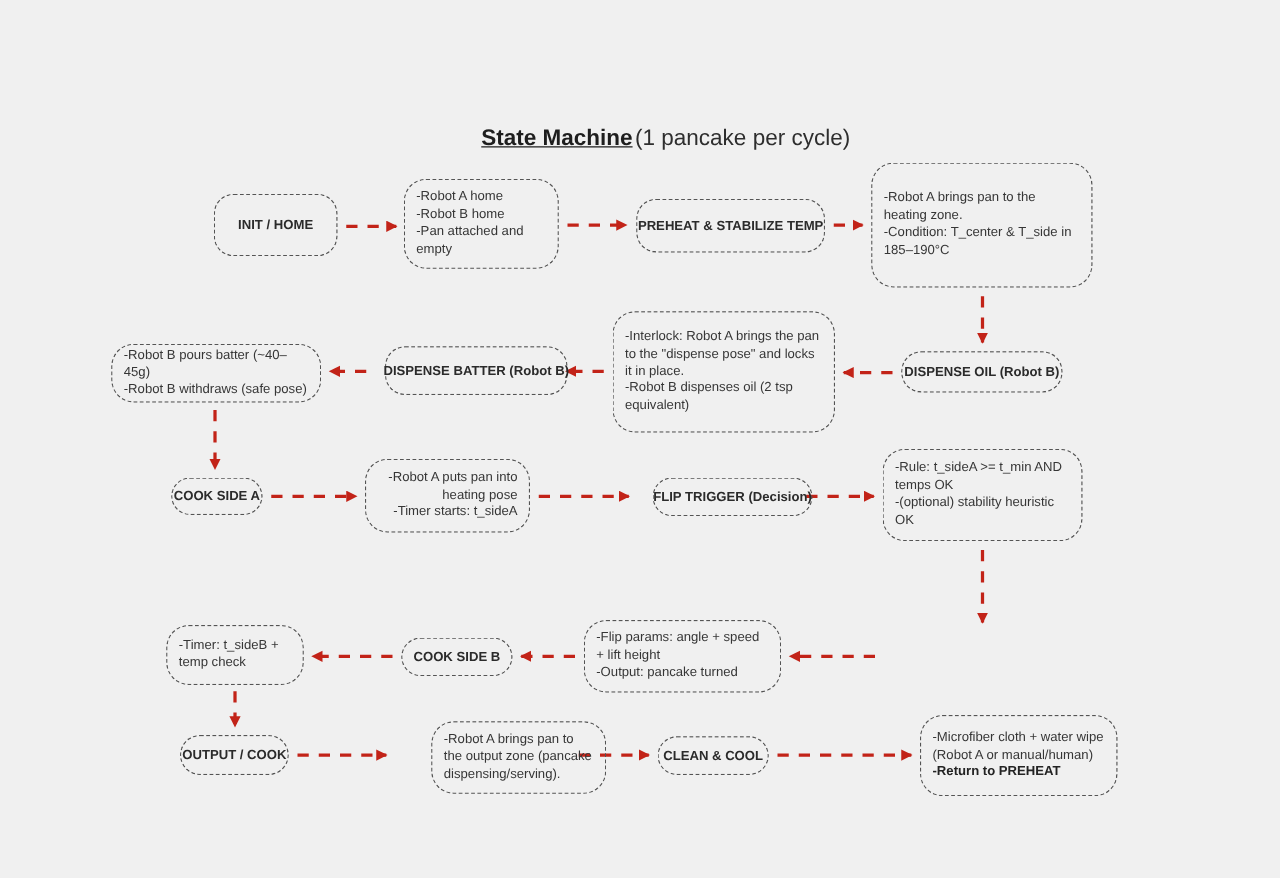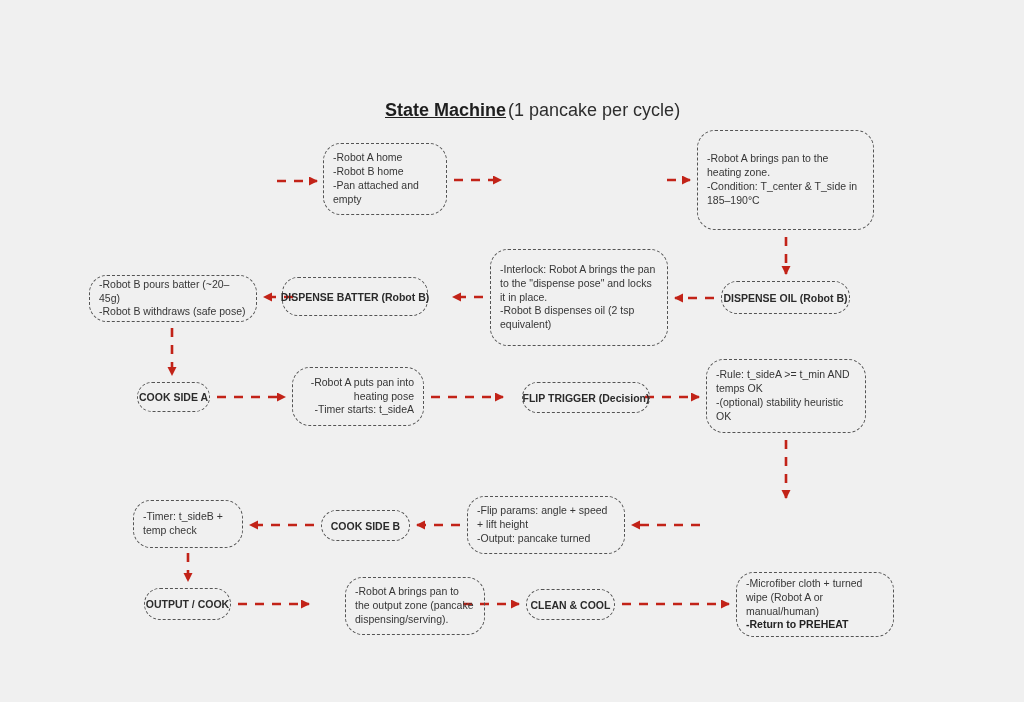--- a/index.html
+++ b/index.html
@@ -112,35 +112,37 @@
 
     <line x1="238" y1="604" x2="309" y2="604" marker-end="url(#ah)"></line>
     <line x1="463" y1="604" x2="519" y2="604" marker-end="url(#ah)"></line>
     <line x1="622" y1="604" x2="729" y2="604" marker-end="url(#ah)"></line>
   </svg>
 
   <div class="title">
     <span class="title-main">State Machine</span><span class="title-suffix">(1 pancake per cycle)</span>
   </div>
 
+  <div class="node state" style="left:171px;top:155px;width:99px;height:50px;">INIT / HOME</div>
   <div class="node detail" style="left:323px;top:143px;width:124px;height:72px;">
     <span class="txt">-Robot A home
 -Robot B home
 -Pan attached and empty</span>
   </div>
+  <div class="node state" style="left:509px;top:159px;width:151px;height:43px;">PREHEAT &amp; STABILIZE TEMP</div>
   <div class="node detail" style="left:697px;top:130px;width:177px;height:100px;">
     <span class="txt">-Robot A brings pan to the heating zone.
 -Condition: T_center &amp; T_side in 185–190°C</span>
   </div>
 
   <div class="node detail" style="left:89px;top:275px;width:168px;height:47px;">
-    <span class="txt">-Robot B pours batter (~20–45g)
+    <span class="txt">-Robot B pours batter (~40–45g)
 -Robot B withdraws (safe pose)</span>
   </div>
-  <div class="node state" style="left:282px;top:277px;width:146px;height:39px;text-align:right;">DISPENSE BATTER (Robot B)</div>
+  <div class="node state" style="left:308px;top:277px;width:146px;height:39px;text-align:right;">DISPENSE BATTER (Robot B)</div>
   <div class="node detail" style="left:490px;top:249px;width:178px;height:97px;">
     <span class="txt">-Interlock: Robot A brings the pan to the "dispense pose" and locks it in place.
 -Robot B dispenses oil (2 tsp equivalent)</span>
   </div>
   <div class="node state" style="left:721px;top:281px;width:129px;height:33px;">DISPENSE OIL (Robot B)</div>
 
   <div class="node state" style="left:137px;top:382px;width:73px;height:30px;">COOK SIDE A</div>
   <div class="node detail" style="left:292px;top:367px;width:132px;height:59px;text-align:right;">
     <span class="txt">-Robot A puts pan into heating pose
 -Timer starts: t_sideA</span>
@@ -159,17 +161,17 @@
     <span class="txt">-Flip params: angle + speed + lift height
 -Output: pancake turned</span>
   </div>
 
   <div class="node state" style="left:144px;top:588px;width:87px;height:32px;">OUTPUT / COOK</div>
   <div class="node detail" style="left:316px;top:577px;width:140px;height:58px;margin-left:29px;">
     <span class="txt">-Robot A brings pan to the output zone (pancake dispensing/serving).</span>
   </div>
   <div class="node state" style="left:526px;top:589px;width:89px;height:31px;">CLEAN &amp; COOL</div>
   <div class="node detail" style="left:736px;top:572px;width:158px;height:65px;">
-    <span class="txt">-Microfiber cloth + turned wipe (Robot A or manual/human)</span>
+    <span class="txt">-Microfiber cloth + water wipe (Robot A or manual/human)</span>
     <span class="bold-line">-Return to PREHEAT</span>
   </div>
 
 </div>
 
 </body></html>

